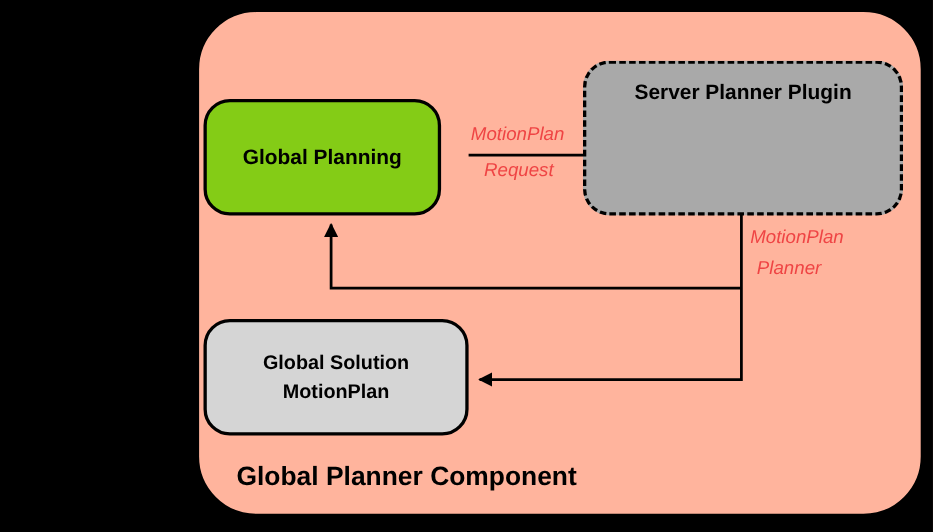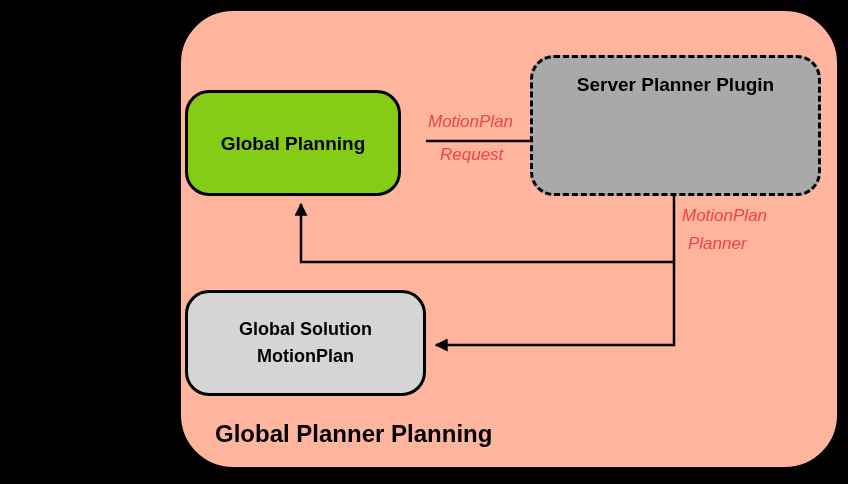--- a/index.html
+++ b/index.html
@@ -133,15 +133,15 @@
   <div class="node publisher">
     <span>Global Solution</span>
     <span>MotionPlan</span>
   </div>
 
   <span class="edge-label lbl-request-1">MotionPlan</span>
   <span class="edge-label lbl-request-2">Request</span>
   <span class="edge-label lbl-response-1">MotionPlan</span>
   <span class="edge-label lbl-response-2">Planner</span>
 
-  <div class="component-label">Global Planner Planning</div>
+  <div class="component-label">Global Planner Component</div>
 
 </div>
 
 </body></html>

